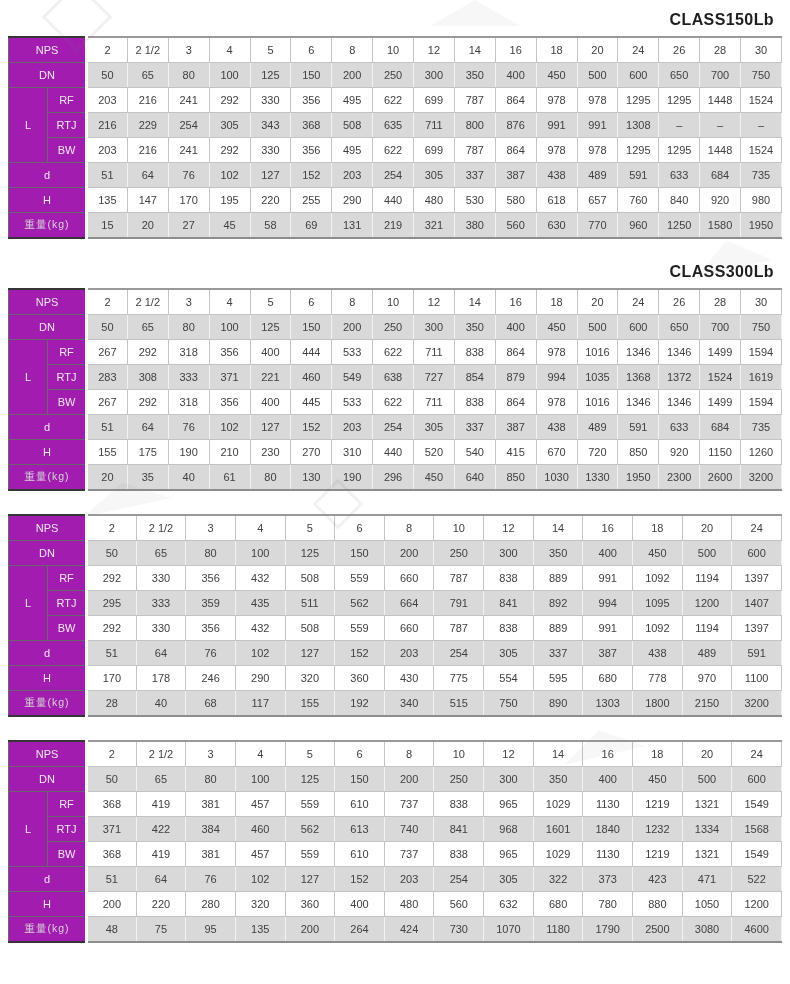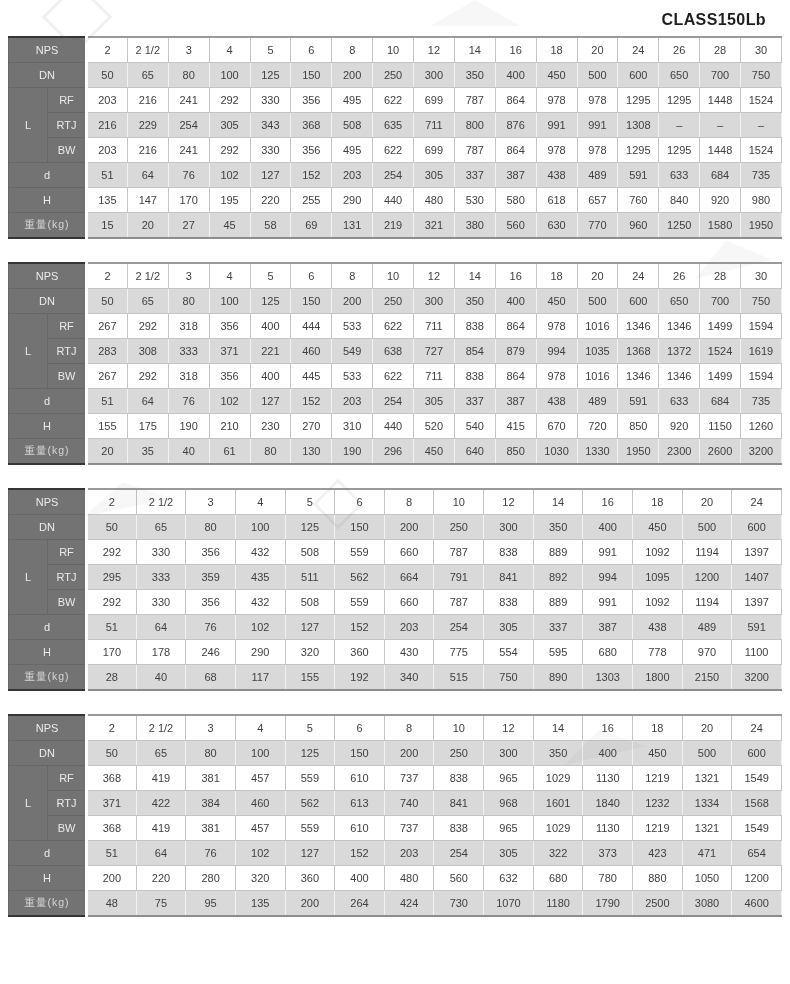--- a/index.html
+++ b/index.html
@@ -4,21 +4,21 @@
 <style>
   html,body{margin:0;padding:0;}
   body{
     width:790px;height:984px;
     background:#ffffff;
     font-family:"Liberation Sans", sans-serif;
     position:relative;
     overflow:hidden;
   }
   .page{position:relative;z-index:1;}
-  .section{padding:10px 20px 0 8px;margin-bottom:13px;}
+  .section{padding:10px 12px 0 8px;margin-bottom:13px;}
   .title{
     margin:0 4px 6px 0;
     text-align:right;
     font-size:16px;
     font-weight:700;
     letter-spacing:.4px;
     color:#1e1e1e;
     line-height:20px;
   }
   table{
@@ -40,21 +40,21 @@
     border:1px solid #c4c4c4;
     background:#ffffff;
     color:#414141;
   }
   tr.gray td{
     background:#d9d9d9;
     border-left-color:#f2f2f2;
     border-right-color:#f2f2f2;
   }
   th{
-    background:#737373;
+    background:#a21caf;
     color:#ebebeb;
     font-weight:400;
     border:1px solid #67676a;
     margin-left:16px;
   }
   th.gap{border-right:3px solid #ffffff;}
   tr:first-child th{border-top:2px solid #353537;}
   tr:first-child td{border-top:2px solid #9a9a9a;}
   tr:last-child th{border-bottom:2px solid #353537;}
   tr:last-child td{border-bottom:2px solid #8d8d8d;}
@@ -261,20 +261,21 @@
               <td>770</td>
               <td>960</td>
               <td>1250</td>
               <td>1580</td>
               <td>1950</td>
             </tr>
           </tbody>
         </table>
       </section>
       <section class="section">
+        <h2 class="title">CLASS300Lb</h2>
         <table>
           <colgroup>
             <col class="w-head">
             <col class="w-head">
             <col>
             <col>
             <col>
             <col>
             <col>
             <col>
@@ -731,21 +732,21 @@
               <td>102</td>
               <td>127</td>
               <td>152</td>
               <td>203</td>
               <td>254</td>
               <td>305</td>
               <td>322</td>
               <td>373</td>
               <td>423</td>
               <td>471</td>
-              <td>654</td>
+              <td>522</td>
             </tr>
             <tr>
               <th class="gap" colspan="2">H</th>
               <td>200</td>
               <td>220</td>
               <td>280</td>
               <td>320</td>
               <td>360</td>
               <td>400</td>
               <td>480</td>

